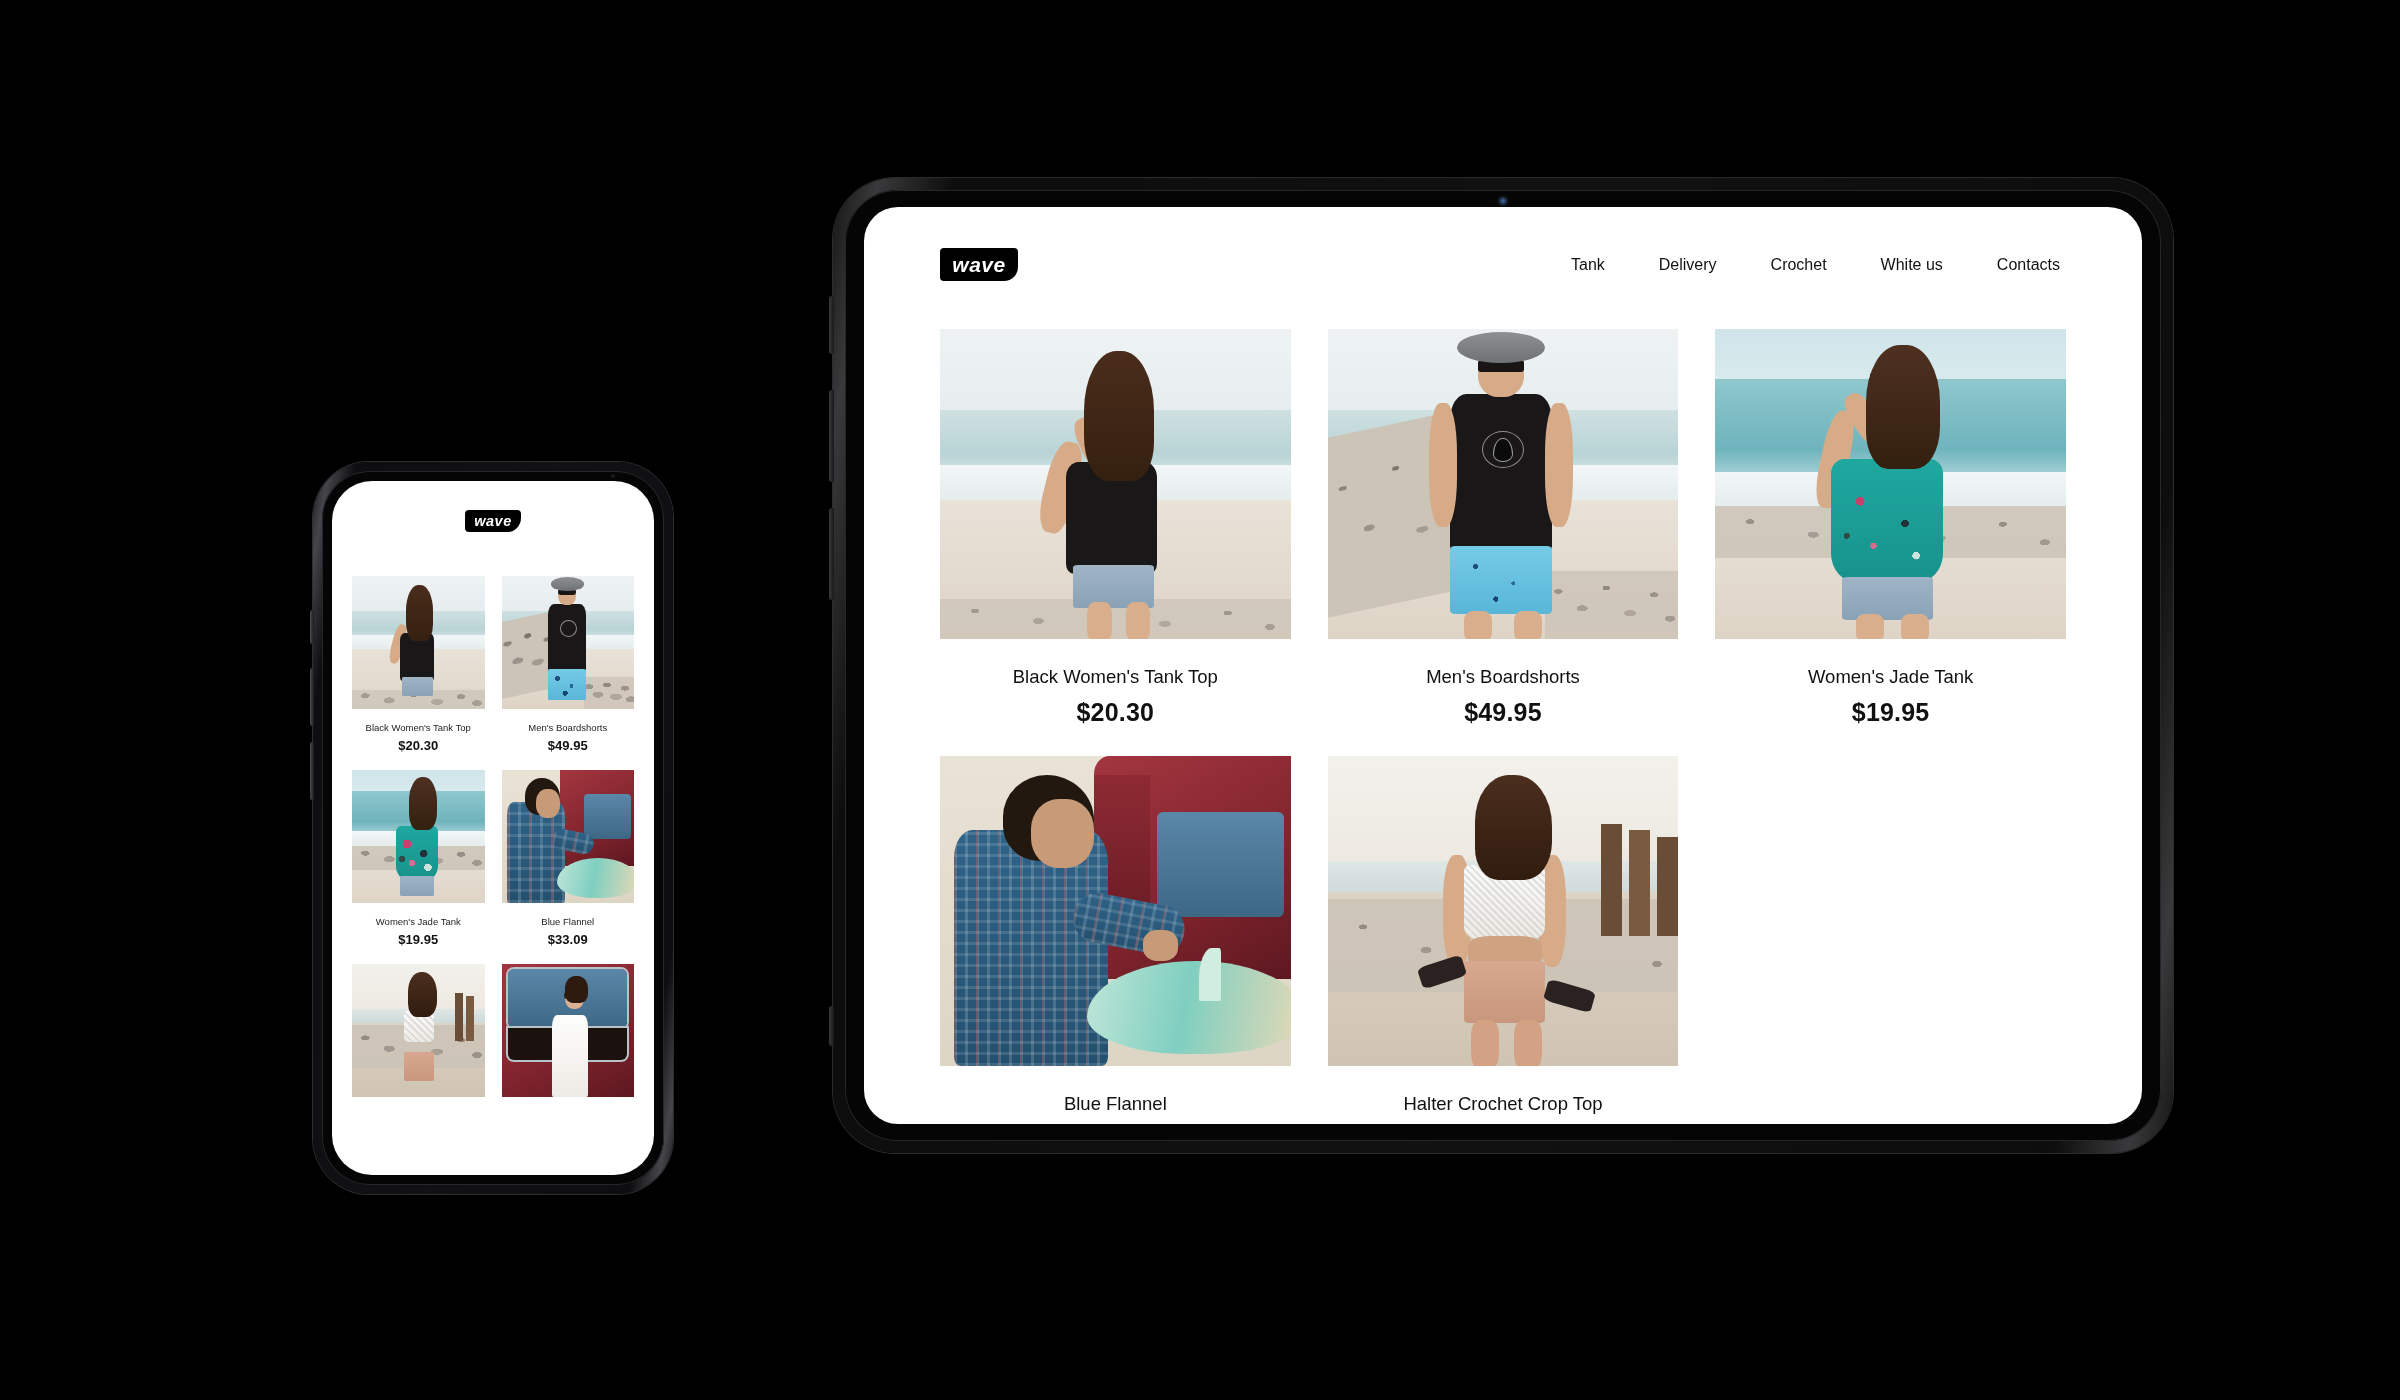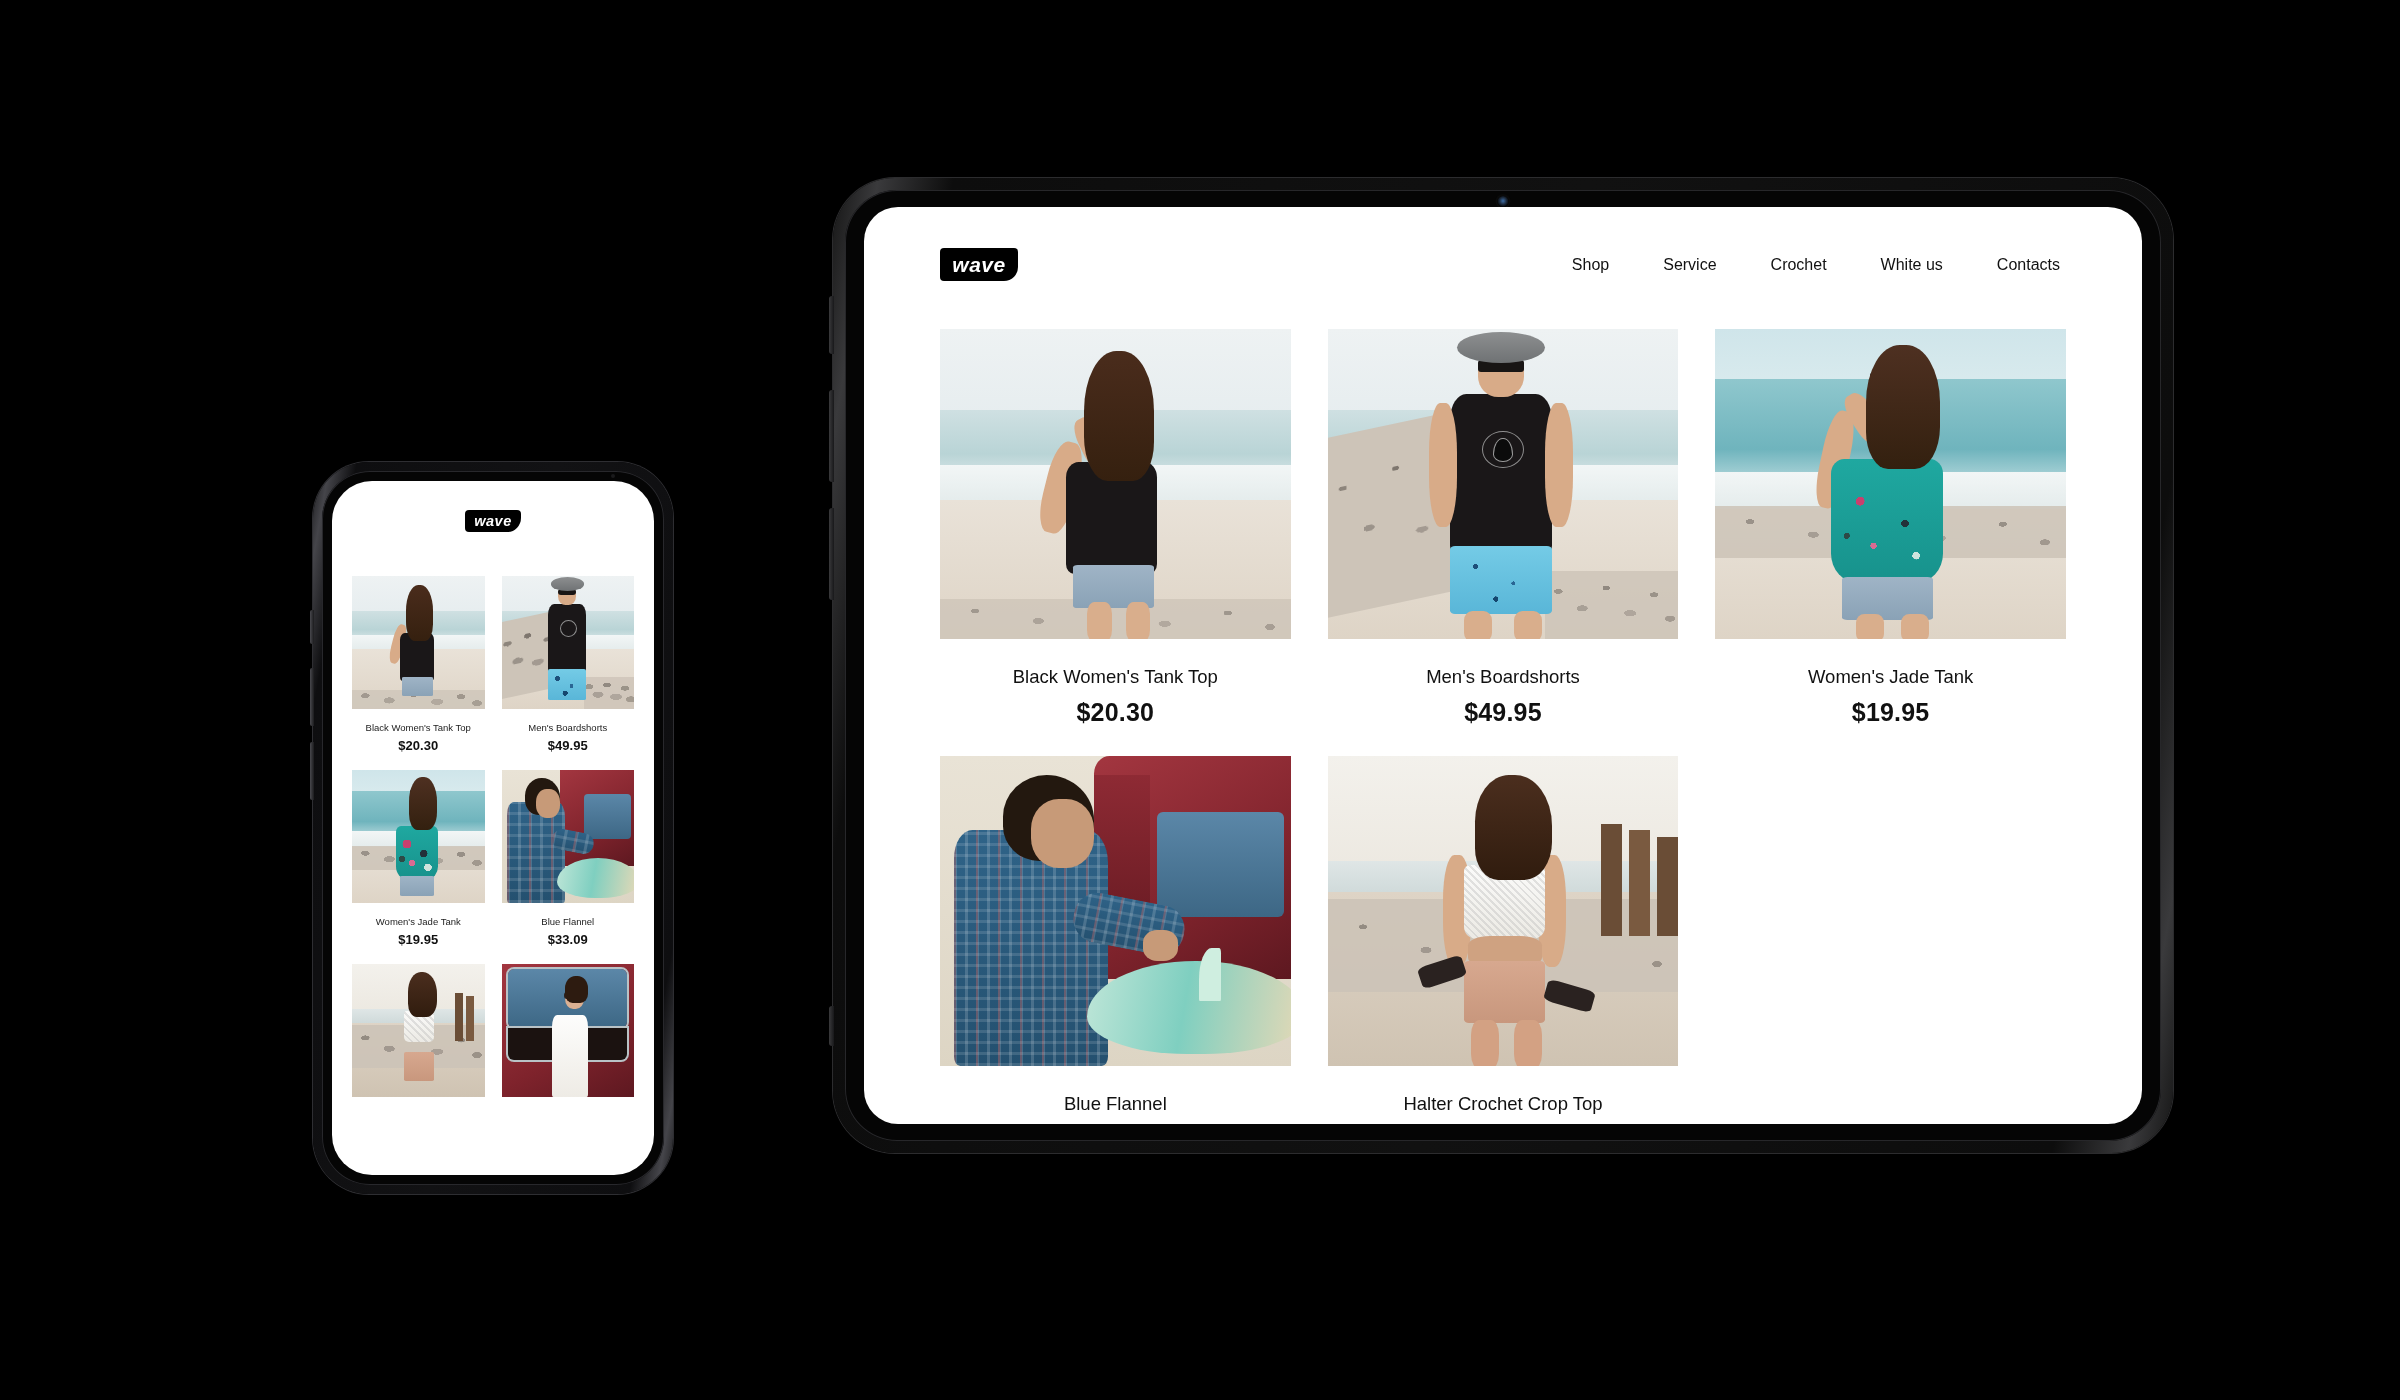--- a/index.html
+++ b/index.html
@@ -233,22 +233,22 @@
     <div class="cam"></div>
 
     <div class="screen">
       <div class="page">
 
         <header class="t-header">
           <div class="logo t-logo">
             <span>wave</span>
           </div>
           <nav class="t-nav">
-            <a href="#">Shop</a>
-            <a href="#">Service</a>
+            <a href="#">Tank</a>
+            <a href="#">Delivery</a>
             <a href="#">Crochet</a>
             <a href="#">White us</a>
             <a href="#">Contacts</a>
           </nav>
         </header>
 
         <section class="t-grid">
 
           <div class="t-card">
             <div class="t-thumb">

